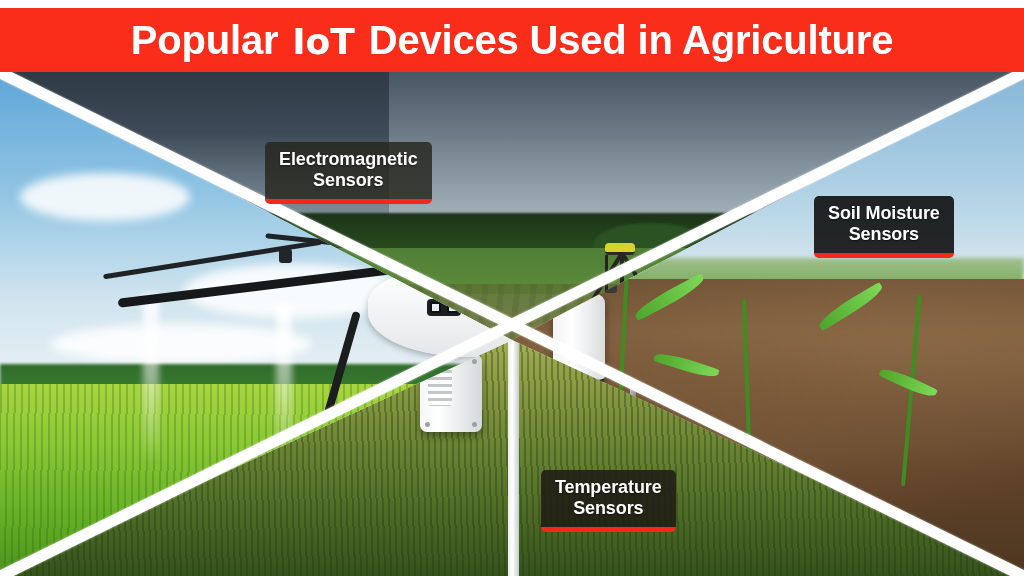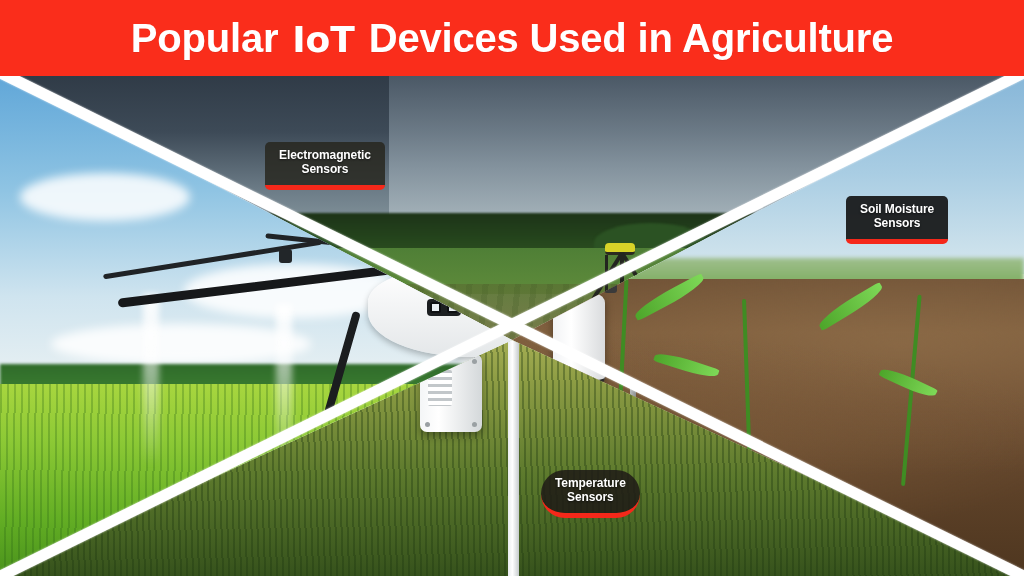--- a/index.html
+++ b/index.html
@@ -11,22 +11,22 @@
   }
   #infographic {
     position:relative;
     width:1024px; height:576px;
     overflow:hidden;
     background:#ffffff;
   }
 
   
   .header-bar {
-    position:absolute; left:0; top:0;
-    width:1024px; height:76px;
+    position:absolute; left:0; top:8px;
+    width:1024px; height:64px;
     background:#fa2d1b;
     display:flex; align-items:center; justify-content:center;
     z-index:40;
   }
   .header-title {
     color:#ffffff;
     font-size:40px;
     font-weight:bold;
     letter-spacing:-0.2px;
     white-space:nowrap;
@@ -287,30 +287,30 @@
 
   
   .label-chip {
     position:absolute; z-index:35;
     padding:7px 14px 9px 14px;
     border-radius:5px;
     text-align:center;
     color:#ffffff;
     font-weight:bold;
     line-height:1.14;
-    font-size:12px;
+    font-size:18px;
     letter-spacing:-0.1px;
     border-bottom:5px solid #f5281a;
     text-shadow:0 1px 2px rgba(0,0,0,.55);
     white-space:nowrap;
   }
   .chip-em     { background:rgba(38,36,28,.82); left:265px;  top:142px; }
   .chip-drones { background:rgba(56,58,60,.88); left:88px;   top:234px; }
-  .chip-soil   { background:rgba(17,17,17,.90); left:846px;  top:196px; }
-  .chip-temp   { background:rgba(30,26,22,.85); left:541px;  top:470px;border-radius:26px; }
+  .chip-soil   { background:rgba(17,17,17,.90); left:814px;  top:196px; }
+  .chip-temp   { background:rgba(30,26,22,.85); left:541px;  top:470px; }
 
   .chip-line { display:block; }
 </style>
 </head>
 <body>
 
 <div id="infographic">
 
   <div class="header-bar">
     <div class="header-title"><span>Popular </span><span class="iot">IoT</span><span> Devices Used in Agriculture</span></div>

